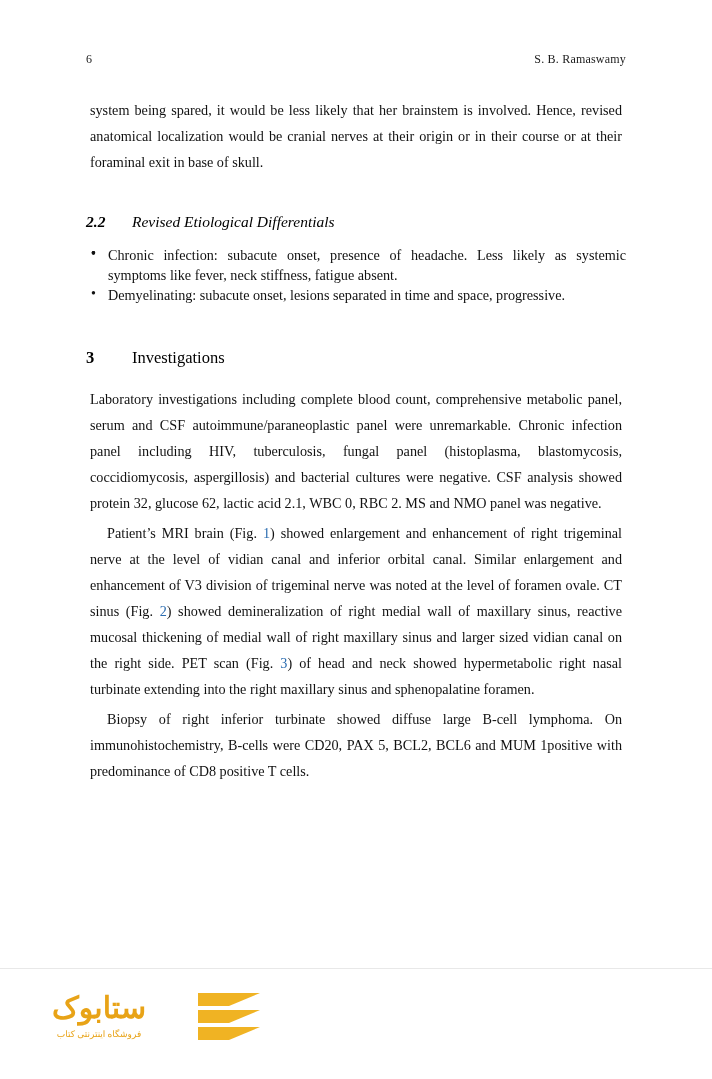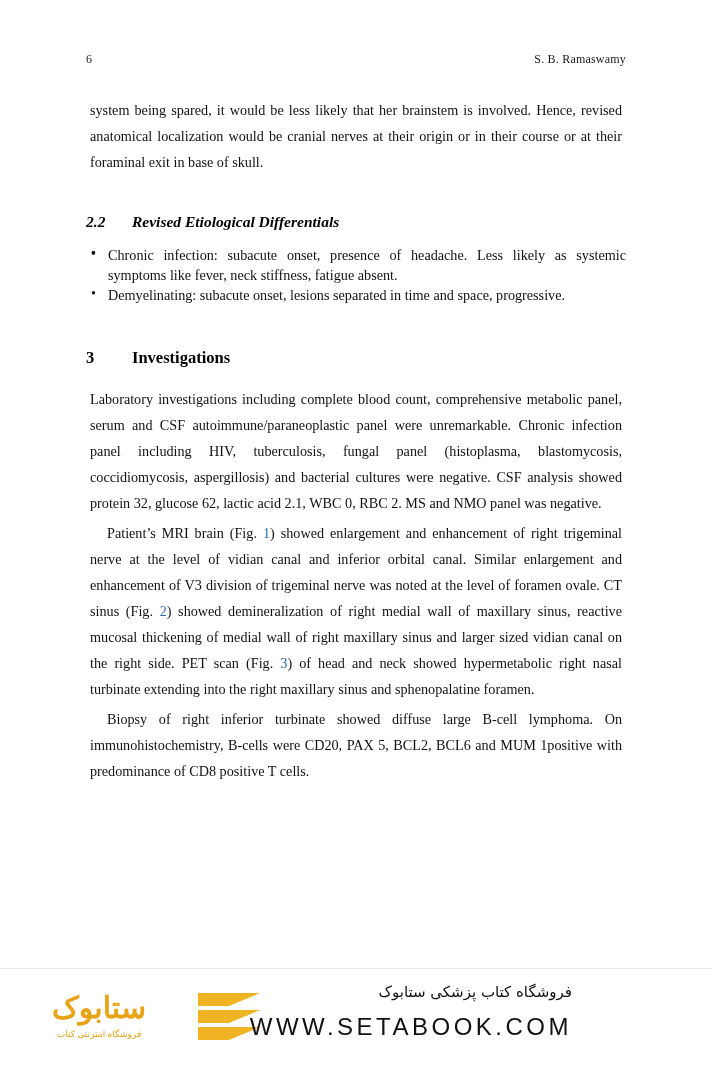--- a/index.html
+++ b/index.html
@@ -63,21 +63,21 @@
     margin-bottom: 14px;
   }
   .section-head .num {
     font-weight: bold;
     font-style: italic;
     font-size: 15.5px;
     width: 46px;
     flex: 0 0 46px;
   }
   .section-head .title {
-    font-weight: bold;
+    font-weight: normal;
     font-style: italic;
     font-size: 15.5px;
   }
   .section-head.level1 .num {
     font-style: normal;
     font-size: 16.5px;
     width: 46px;
     flex: 0 0 46px;
   }
   .section-head.level1 .title {
@@ -247,18 +247,16 @@
     <div class="footer-inner">
       <div class="logo-setab">
         <div class="wordmark">ستابوک</div>
         <div class="subwordmark">فروشگاه اینترنتی کتاب</div>
       </div>
       <div class="logo-mark">
         <div class="bar b1"></div>
         <div class="bar b2"></div>
         <div class="bar b3"></div>
       </div>
-      <div class="footer-fa">فروشگاه کتاب پزشکی ستابوک</div>
-      <div class="footer-url">WWW.SETABOOK.COM</div>
     </div>
   </div>
 
 </div>
 
 </body></html>

